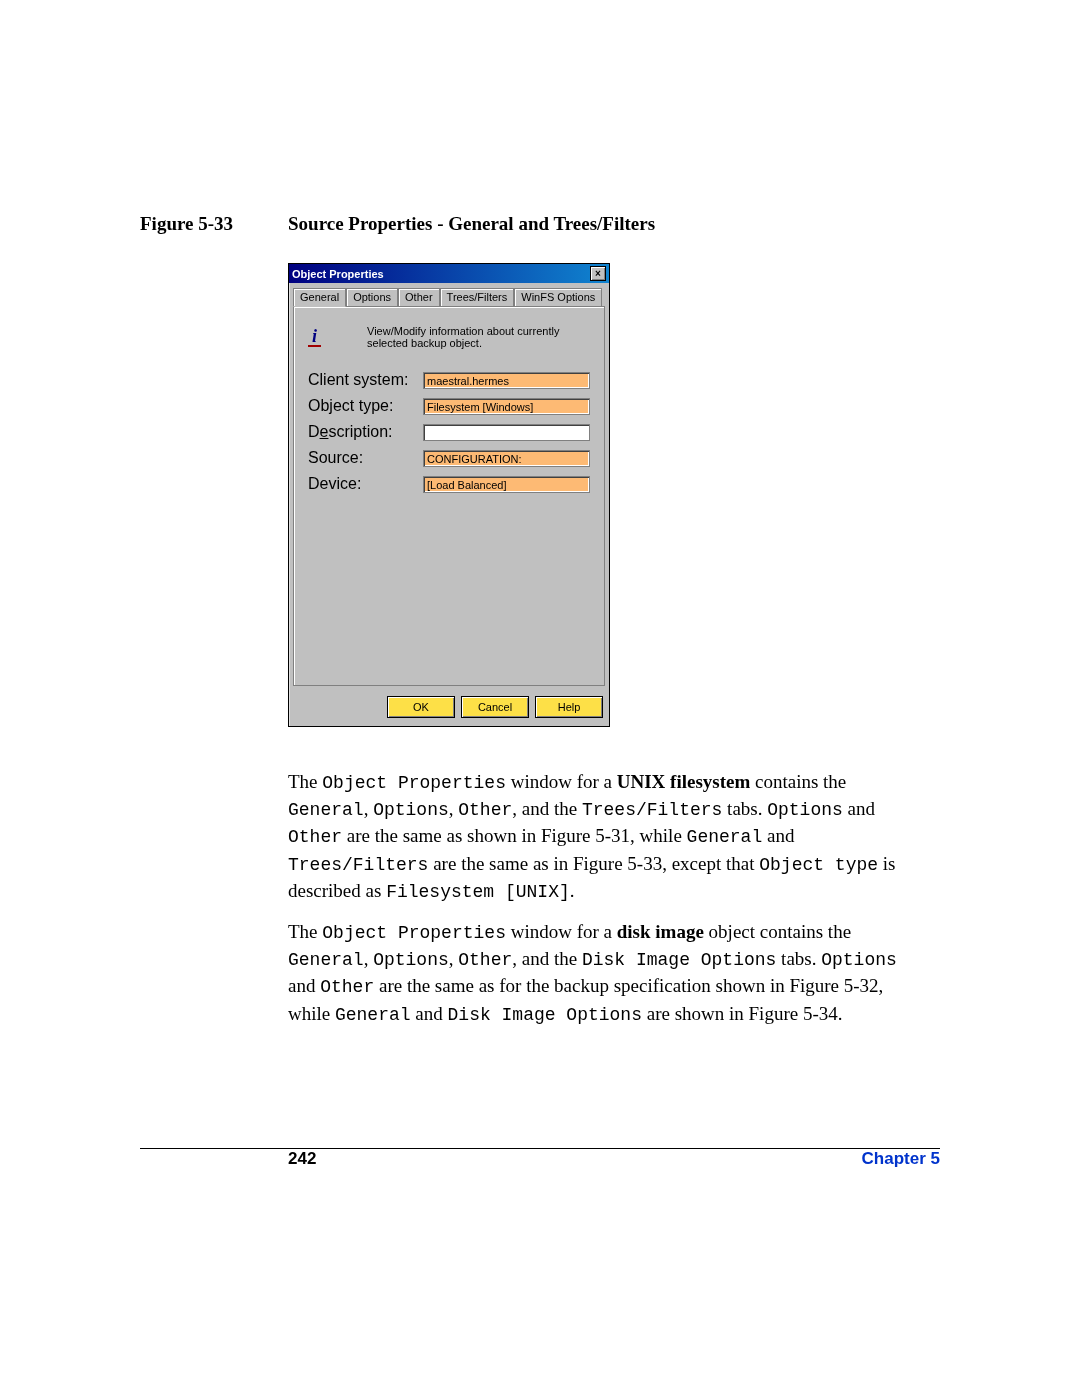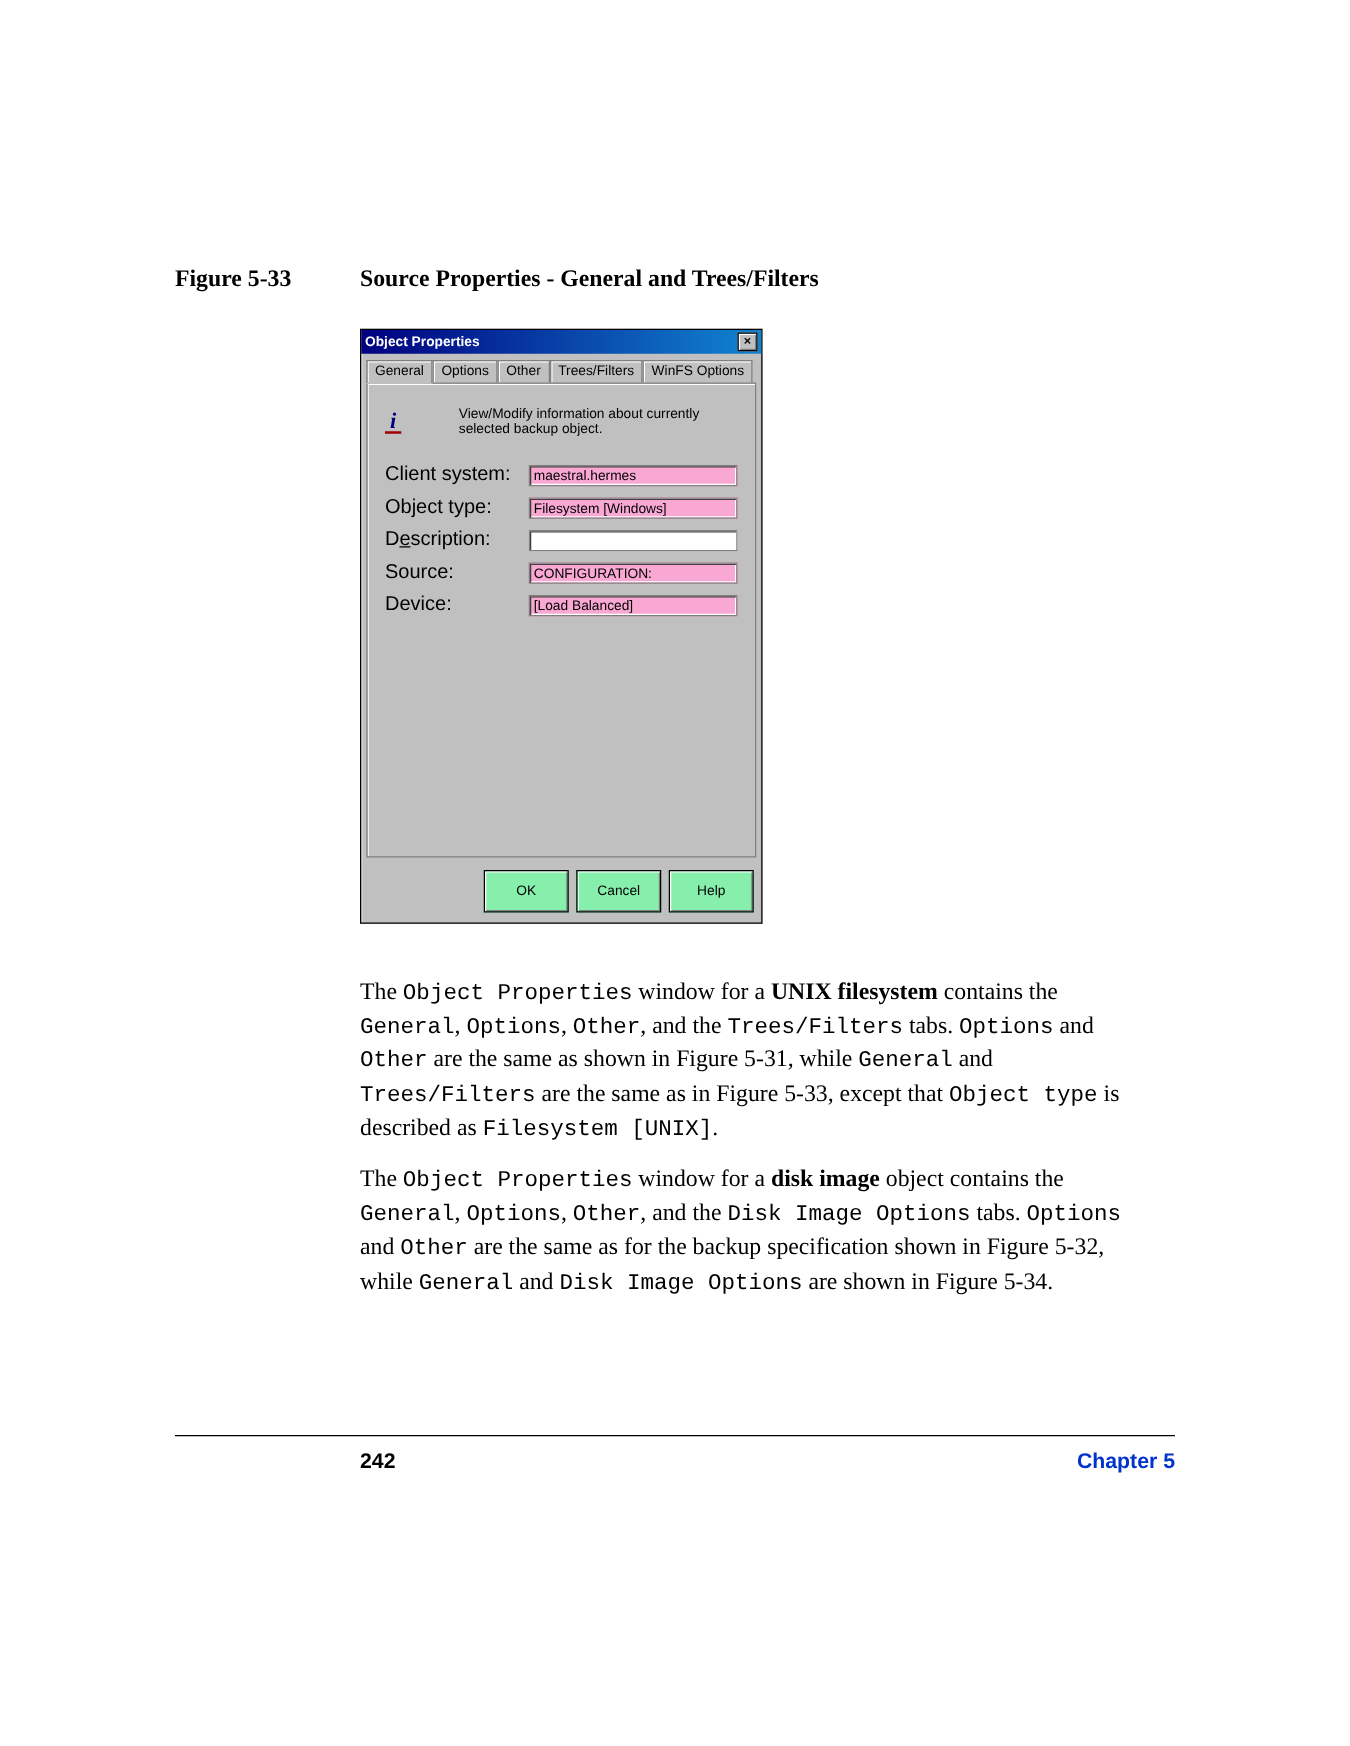--- a/index.html
+++ b/index.html
@@ -123,36 +123,36 @@
     display: flex; align-items: center;
     margin: 8px 0;
   }
   .form-label { width: 115px; font-size: 16px; }
   .form-label .ul { text-decoration: underline; }
   .field {
     flex: 1;
     height: 17px;
     border: 1px solid #808080;
     box-shadow: inset 1px 1px 0 #404040, inset -1px -1px 0 #fff;
-    background: #f9a8d4;
+    background: #fdba74;
     padding: 1px 3px;
     font-size: 11px;
     line-height: 15px;
     overflow: hidden;
     box-sizing: border-box;
   }
   .field.editable { background: #fff; }
   .btnbar {
     display: flex; justify-content: flex-end; gap: 6px;
     padding: 6px 6px 8px 6px;
   }
   .dbtn {
-    width: 68px; height: 34px;
+    width: 68px; height: 22px;
     border: 1px solid #000;
-    background: #86efac;
+    background: #fde047;
     box-shadow: inset 1px 1px 0 #fff, inset -1px -1px 0 #808080;
     font-size: 11px;
     font-family: inherit;
     cursor: default;
     padding: 0;
   }
   
   .body-text {
     margin-left: 148px;
     margin-top: 42px;
@@ -164,21 +164,21 @@
   .body-text p { margin: 0 16px 14px 0; }
   .code { font-family: "Courier New", Courier, monospace; font-size: 18px; }
   .b { font-weight: bold; }
   
   .footer {
     position: absolute;
     left: 140px;
     top: 1148px;
     width: 800px;
     border-top: 1.5px solid #000;
-    padding-top: 10px;
+    padding-top: 0;
     display: flex;
     justify-content: space-between;
     font-family: Arial, Helvetica, sans-serif;
     font-size: 17px;
     gap: 22px;
   }
   .footer .pn { font-weight: bold; color: #000; margin-left: 148px;}
   .footer .ch { font-weight: bold; color: #0033cc; }
 </style>
 </head>

